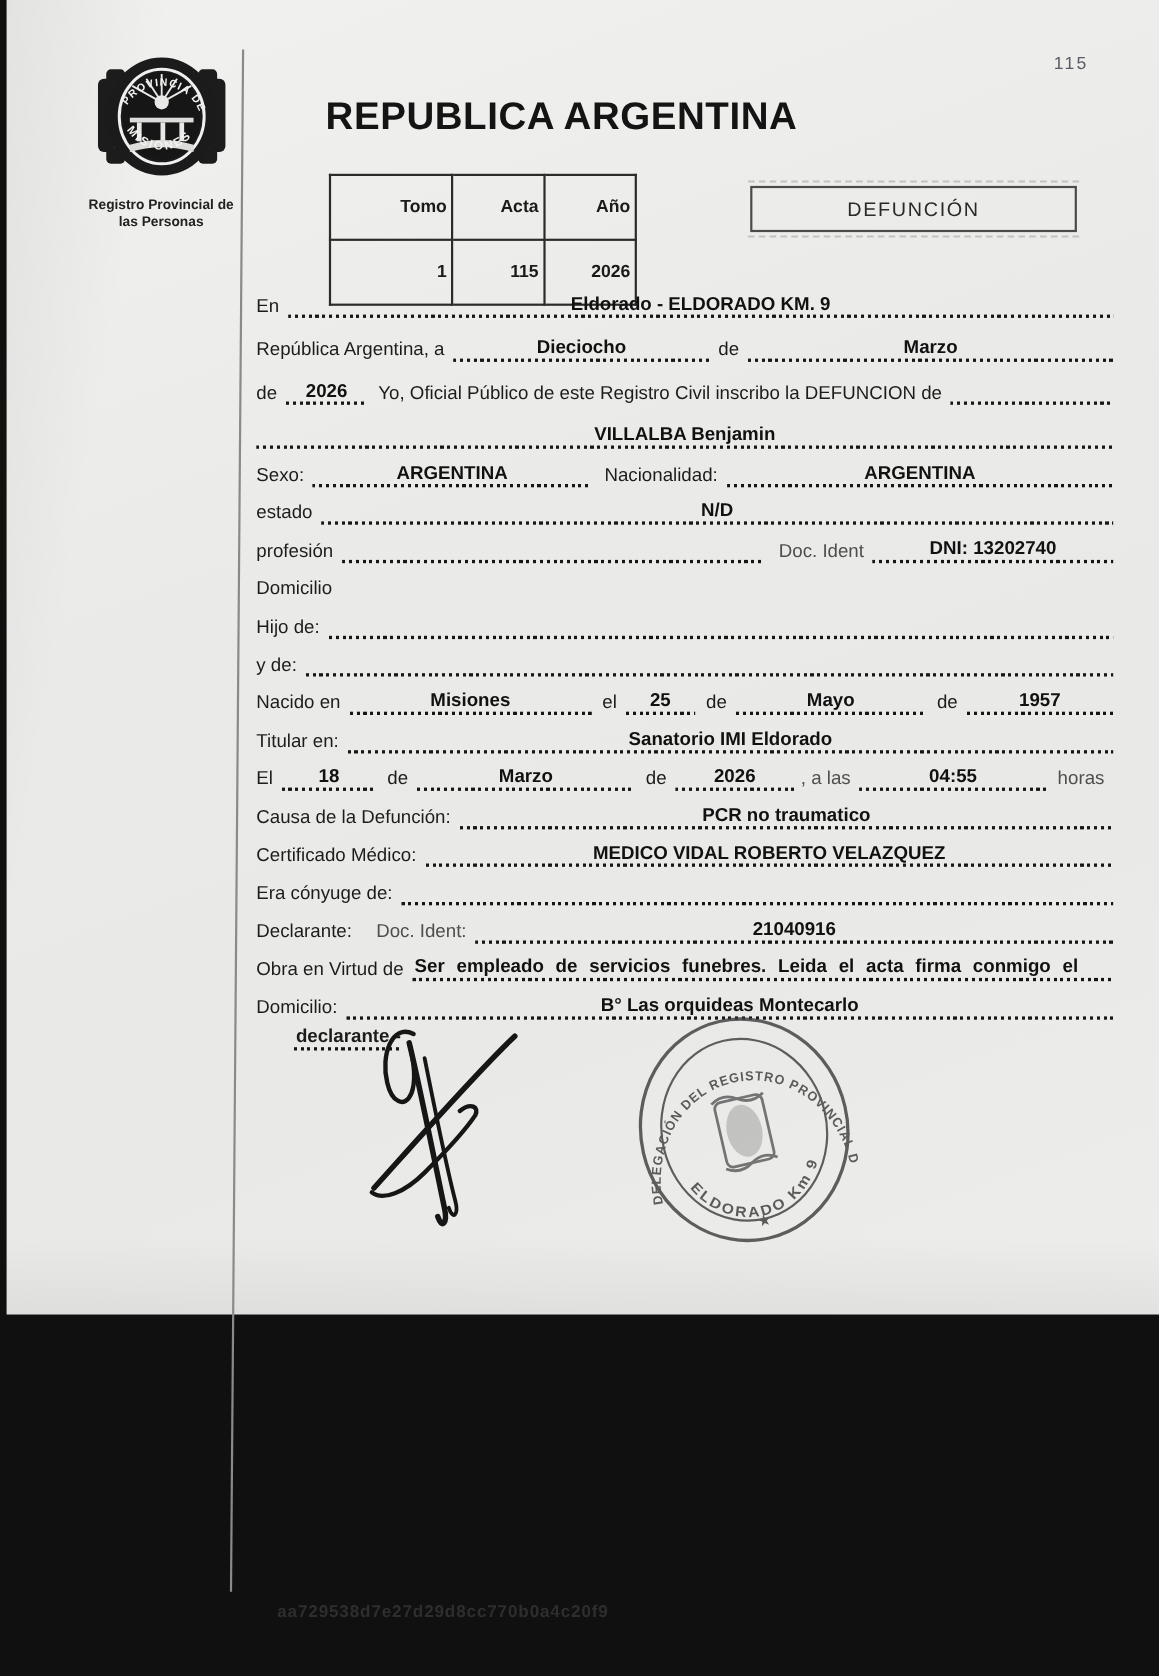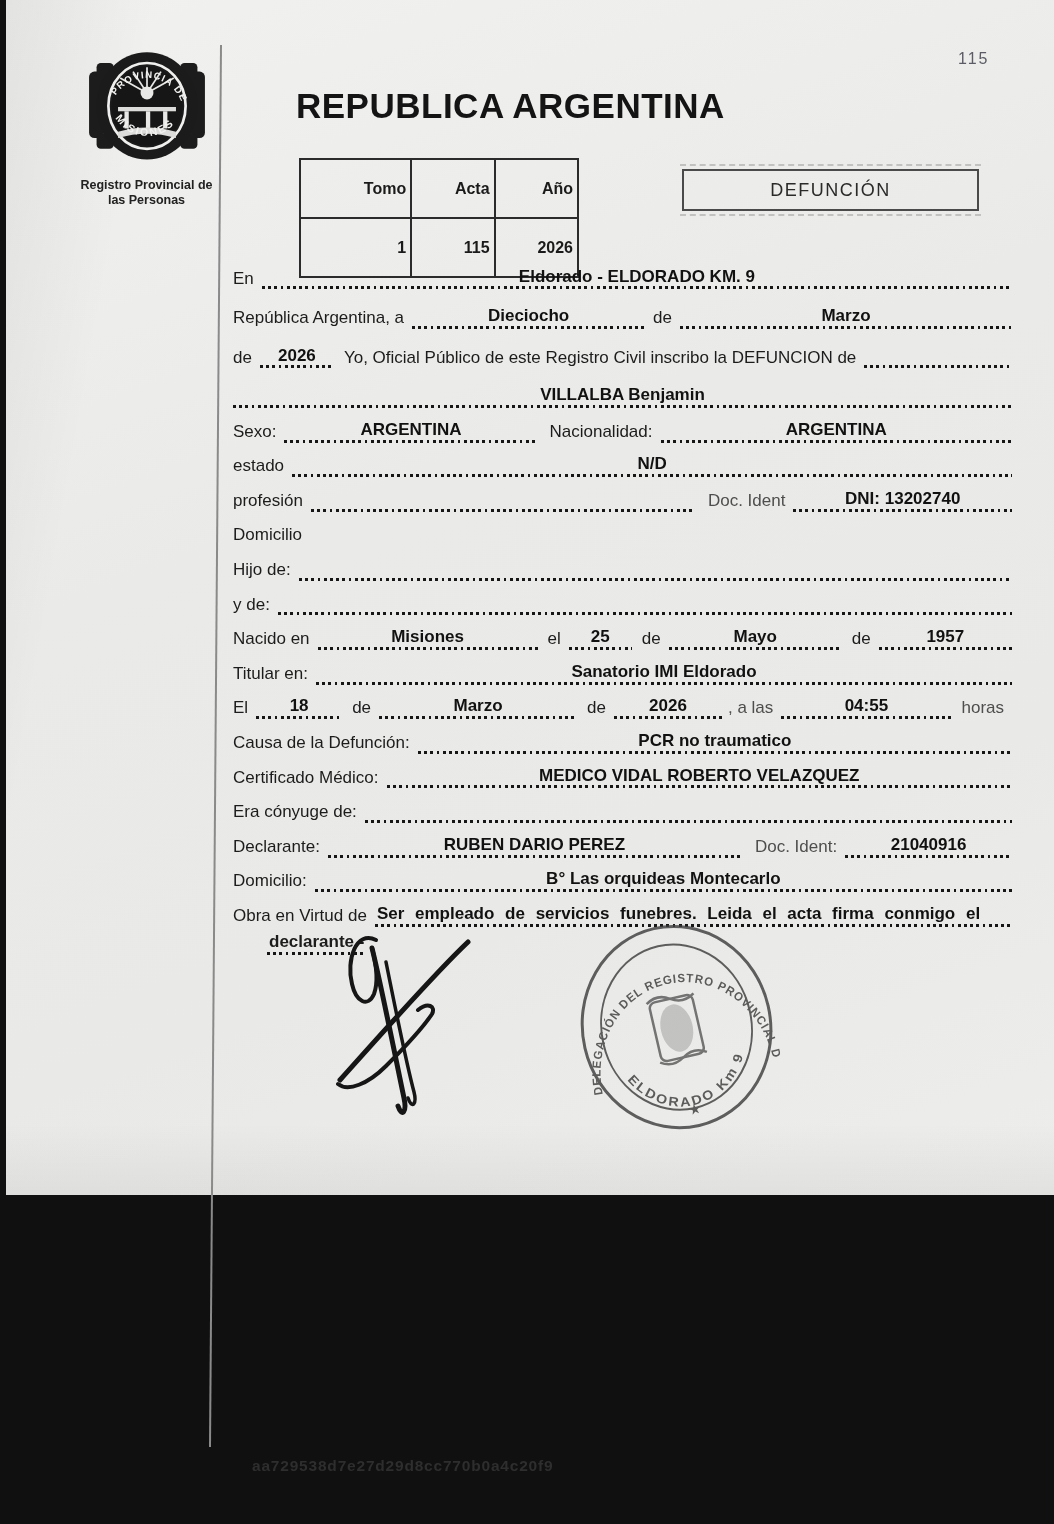--- a/index.html
+++ b/index.html
@@ -225,33 +225,32 @@
       <span class="fl">MEDICO VIDAL ROBERTO VELAZQUEZ</span>
     </div>
 
     <div class="row">
       <span class="lb">Era cónyuge de:</span>
       <span class="fl empty">.</span>
     </div>
 
     <div class="row">
       <span class="lb">Declarante:</span>
-      <span class="fl" style="flex:0 0 405px">RUBEN DARIO PEREZ</span>
       <span class="lb gray" style="padding-left:14px">Doc. Ident:</span>
       <span class="fl">21040916</span>
     </div>
 
     <div class="row">
+      <span class="lb">Obra en Virtud de</span>
+      <span class="fl left virtue-val">Ser empleado de servicios funebres. Leida el acta firma conmigo el</span>
+    </div>
+
+    <div class="row">
       <span class="lb">Domicilio:</span>
       <span class="fl">B° Las orquideas Montecarlo</span>
-    </div>
-
-    <div class="row">
-      <span class="lb">Obra en Virtud de</span>
-      <span class="fl left virtue-val">Ser empleado de servicios funebres. Leida el acta firma conmigo el</span>
     </div>
 
     <div class="row" style="height:28px">
       <span class="decl">declarante.-</span>
     </div>
 
   </div>
 
   <svg class="sig-left" width="165" height="205" viewBox="0 0 165 205">
     <g fill="none" stroke="#161616" stroke-linecap="round">

